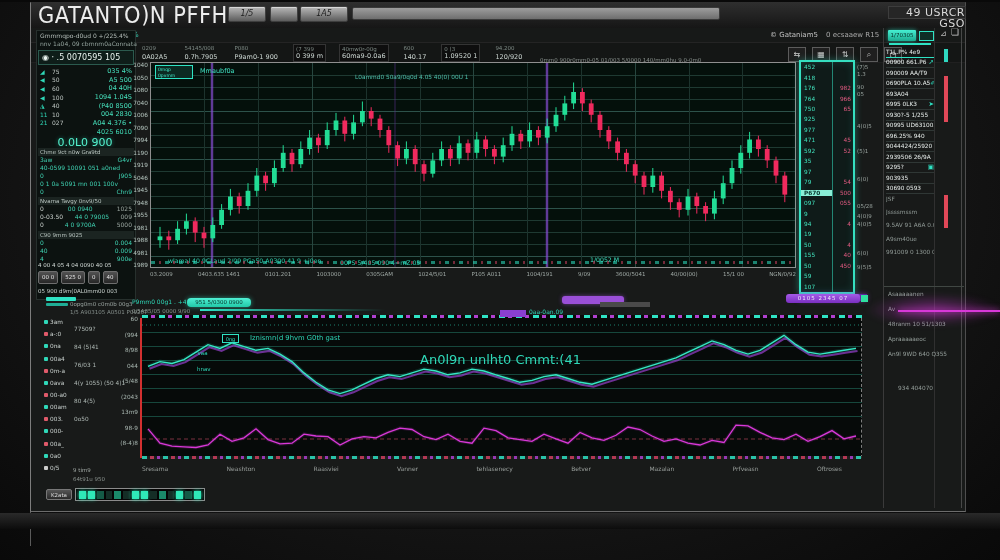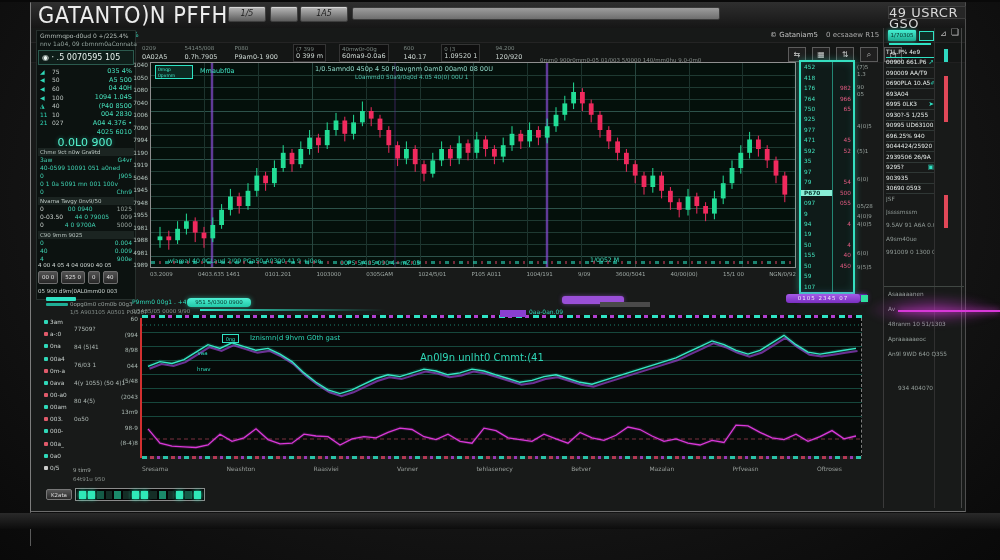--- a/index.html
+++ b/index.html
@@ -8,21 +8,21 @@
 .abs{position:absolute}
 .window{left:30px;top:2px;width:936px;height:510px;background:#181a19;border-left:1px solid #7d7d7d;border-top:1px solid #3a3a3a;border-right:1px solid #4e4e4e;border-bottom:1px solid #6c6c6c}
 .win-tail{left:30px;top:512px;width:1px;height:34px;background:#5a5a5a}
 .bot-band{left:0;top:513px;width:1000px;height:16px;background:linear-gradient(#2a2a2a,#0c0c0c)}
 .titlebar{left:31px;top:2px;width:934px;height:26px;background:linear-gradient(#2f2f2f,#161616)}
 .title{left:38px;top:2px;font-size:21px;color:#ededed;letter-spacing:.5px;font-weight:500;transform:scaleY(1.1);transform-origin:top left}
 .tbtn{top:6px;height:16px;background:linear-gradient(#b9b9b9,#5c5c5c);border:1px solid #3e3e3e;border-radius:2px;box-shadow:inset 0 1px 0 rgba(255,255,255,.45)}
 .tbtn span{display:block;text-align:center;font-size:8px;color:#1d1d1d;font-style:italic;line-height:14px;filter:blur(.6px)}
 #tb1{left:228px;width:38px}#tb2{left:270px;width:28px}#tb3{left:300px;width:48px}
 .tlong{left:352px;top:7px;width:368px;height:13px;background:linear-gradient(#9d9d9d,#6e6e6e);border:1px solid #3a3a3a;border-radius:2px}
-.topright{left:888px;top:6px;width:78px;height:13px;background:#262626;border:1px solid #3d3d3d;color:#d9d9d9;font-size:13px;text-align:left;line-height:11px;letter-spacing:.5px}
+.topright{left:888px;top:6px;width:78px;height:13px;background:#262626;border:1px solid #3d3d3d;color:#d9d9d9;font-size:11px;text-align:right;line-height:11px;letter-spacing:.5px}
 .menubar{left:31px;top:28px;width:934px;height:15px;background:#171918;border-bottom:1px solid #242424}
 .m-left{left:38px;top:31px;font-size:7px;color:#b5bdb9}
 .m-pct{left:97px;top:31px;font-size:7px;color:#38d9b9}
 .m-center{left:330px;top:29px;font-size:7px;color:#2fe3c4;border:1px solid #2a6a5c;border-radius:2px;background:rgba(18,58,48,.3);padding:1px 16px 1px 5px;white-space:nowrap}
 .m-r1{left:770px;top:31px;font-size:7px;color:#c2c2c2}
 .m-r2{left:826px;top:31px;font-size:7px;color:#a9a9a9}
 .statsbar{left:31px;top:43px;width:934px;height:20px;background:#141615;border-bottom:1px solid #202020}
 #tb-fields{left:140px;top:44px;width:600px;height:18px;display:flex;gap:13px;align-items:stretch}
 .fld{display:flex;flex-direction:column;justify-content:space-between;padding:1px 2px}
 .fld .fl{font-size:5.5px;color:#7d8a85;white-space:nowrap}
@@ -113,21 +113,21 @@
 .panel-botdash{left:142px;top:456px;width:720px;height:3px;opacity:.85;background:repeating-linear-gradient(90deg,#2fe3c4 0 5px,#202020 5px 8px,#d04060 8px 12px,#202020 12px 15px,#b040d0 15px 18px,#202020 18px 21px)}
 #panel-svg{left:142px;top:318px}
 #panel-ylab{left:110px;top:316px;width:28px;height:130px;display:flex;flex-direction:column;justify-content:space-between;align-items:flex-end}
 #panel-ylab div{font-size:5.8px;color:#a9b7b1;line-height:6px}
 #panel-xlab{left:142px;top:465px;width:700px;height:9px;display:flex;justify-content:space-between}
 #panel-xlab div{font-size:6px;color:#999f9c;white-space:nowrap}
 .an1{left:222px;top:334px;width:17px;height:9px;border:1px solid #2fe3c4;color:#2fe3c4;font-size:5px;text-align:center;line-height:8px}
 .an2{left:250px;top:334px;font-size:6.8px;color:#2fd8b8;white-space:nowrap}
 .an3{left:196px;top:350px;font-size:5.5px;color:#2fd8b8}
 .an4{left:197px;top:366px;font-size:5.5px;color:#2fd8b8}
-.an5{left:420px;top:352px;font-size:10px;color:#2fd8b8;white-space:nowrap}
+.an5{left:420px;top:352px;font-size:13px;color:#2fd8b8;white-space:nowrap}
 
 .lp1{left:132px;top:298px;width:54px;height:8px;font-size:6px;color:#2fd8b8;white-space:nowrap;overflow:hidden}
 .lp2{left:132px;top:308px;width:58px;height:7px;font-size:5.5px;color:#89958f;white-space:nowrap;overflow:hidden}
 .pill-teal{left:187px;top:298px;width:64px;height:9px;background:linear-gradient(#4ff0d4,#22c9a8);border-radius:4px;color:#073028;font-size:5.5px;text-align:center;line-height:9px;box-shadow:0 0 5px rgba(47,227,196,.55);white-space:nowrap;overflow:hidden}
 .teal-line{left:200px;top:309px;width:185px;height:2px;background:linear-gradient(90deg,#2fe3c4,rgba(47,227,196,0))}
 .ppill1{left:562px;top:296px;width:62px;height:8px;background:#9a4fd8;border-radius:3px;box-shadow:0 0 4px rgba(154,79,216,.6)}
 .gstreak{left:600px;top:302px;width:50px;height:5px;background:#4a4a4a}
 .ppill2{left:786px;top:294px;width:74px;height:9px;background:linear-gradient(#a55ae8,#7a2fc0);border-radius:3px;color:#f0e8ff;font-size:5.5px;letter-spacing:1px;text-align:center;line-height:9px;white-space:nowrap;overflow:hidden}
 .gsq{left:861px;top:295px;width:7px;height:7px;background:#2fe0a0}
 .pbar{left:500px;top:310px;width:26px;height:7px;background:#8a3fd0}
@@ -604,21 +604,20 @@
       <div>3600/5041</div>
       <div>40/00(00)</div>
       <div>15/1 00</div>
       <div>NGN/0/92</div>
     </div>
   <div class="abs legendbox">
     <div>0mqp</div>
     <div>0pvmm</div>
   </div>
   <div class="abs ov-t1">Mmaubf0a</div>
-  <div class="abs ov-t2">1/0.5amnd0 450p 4   50 P0avgnm 0am0 00am0 08   00U</div>
   <div class="abs ov-t2b">L0ammd0  50a9/0q0d  4.05   40(0)   00U 1</div>
   <div class="abs ov-b1">wlamal 40 9CLaud 2/09 PGa50 A0300 41 9 +j0en</div>
   <div class="abs ov-b2">00PS 5/405 090 4=mZ.05</div>
   <div class="abs ov-b3">1/0052 M</div>
   <div class="abs chart-dash"></div>
 
   <div class="abs dom">
       <div id="dom-rows">
         <div class="drow">
           <div class="dbid">452</div>

